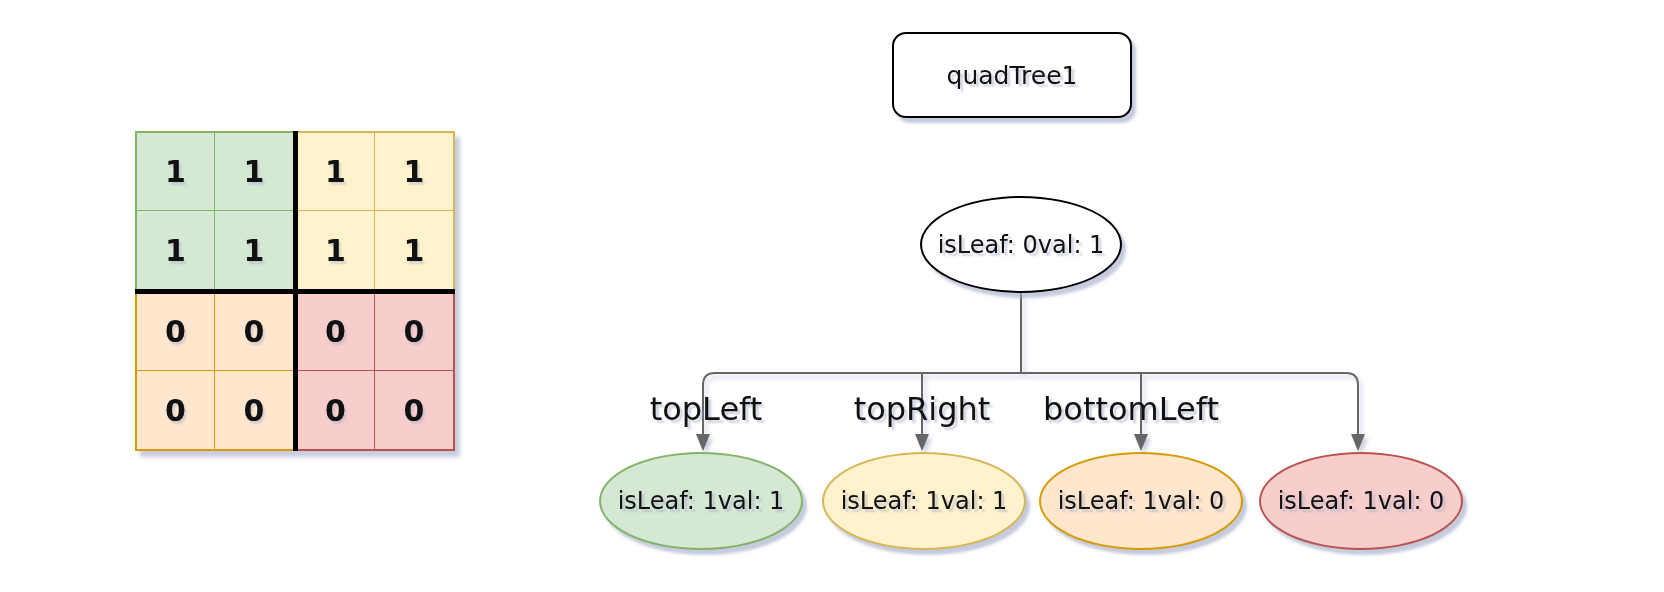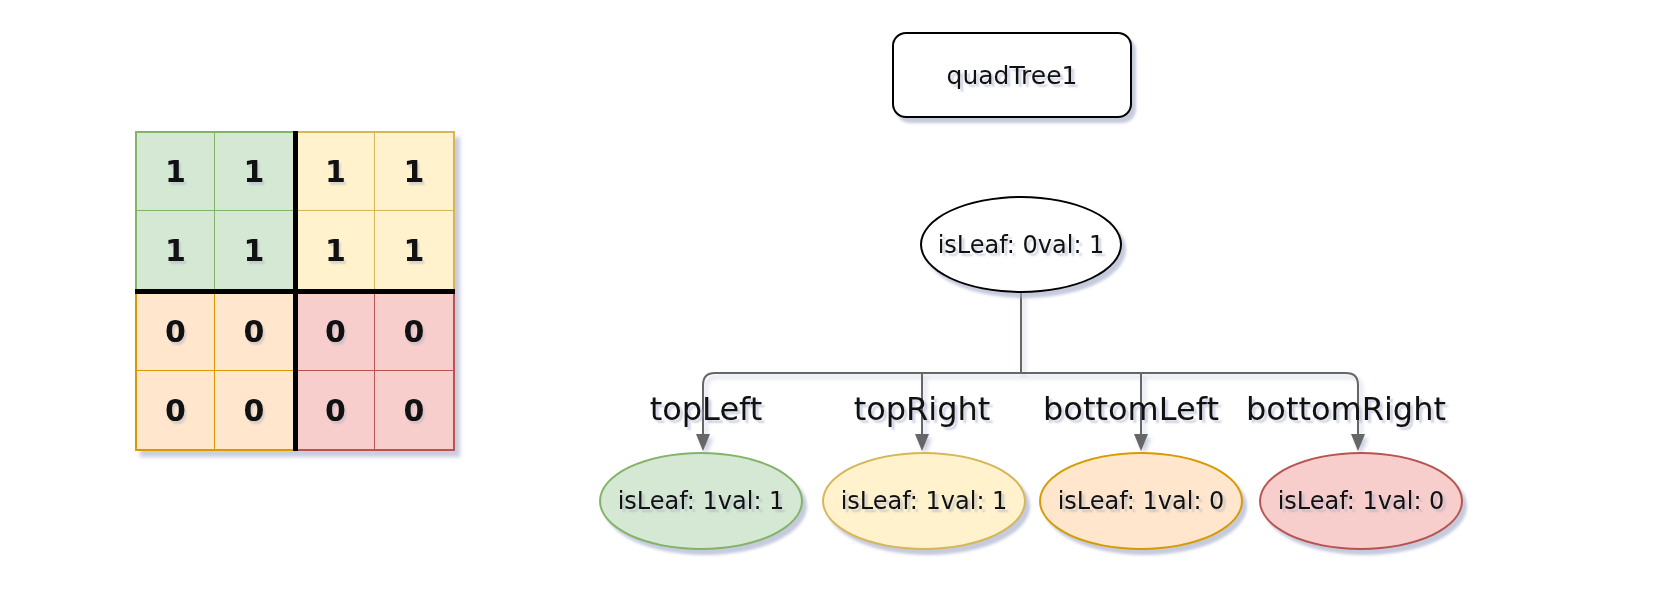--- a/index.html
+++ b/index.html
@@ -167,21 +167,20 @@
   </div>
 
   <div id="root-node" class="node" style="background: rgb(255, 255, 255); border-color: rgb(0, 0, 0);">
     <span>isLeaf: 0</span>
     <span>val: 1</span>
   </div>
 
   <div id="edge-label-0" class="edge-label">topLeft</div>
   <div id="edge-label-1" class="edge-label">topRight</div>
   <div id="edge-label-2" class="edge-label">bottomLeft</div>
-  <div id="edge-label-3" class="edge-label">bottomRight</div>
 
   <div id="child-0" class="node child-node" style="background: rgb(213, 232, 212); border-color: rgb(130, 179, 102);">
     <span>isLeaf: 1</span>
     <span>val: 1</span>
   </div>
   <div id="child-1" class="node child-node" style="background: rgb(255, 242, 204); border-color: rgb(214, 182, 86);">
     <span>isLeaf: 1</span>
     <span>val: 1</span>
   </div>
   <div id="child-2" class="node child-node" style="background: rgb(255, 230, 204); border-color: rgb(215, 155, 0);">

